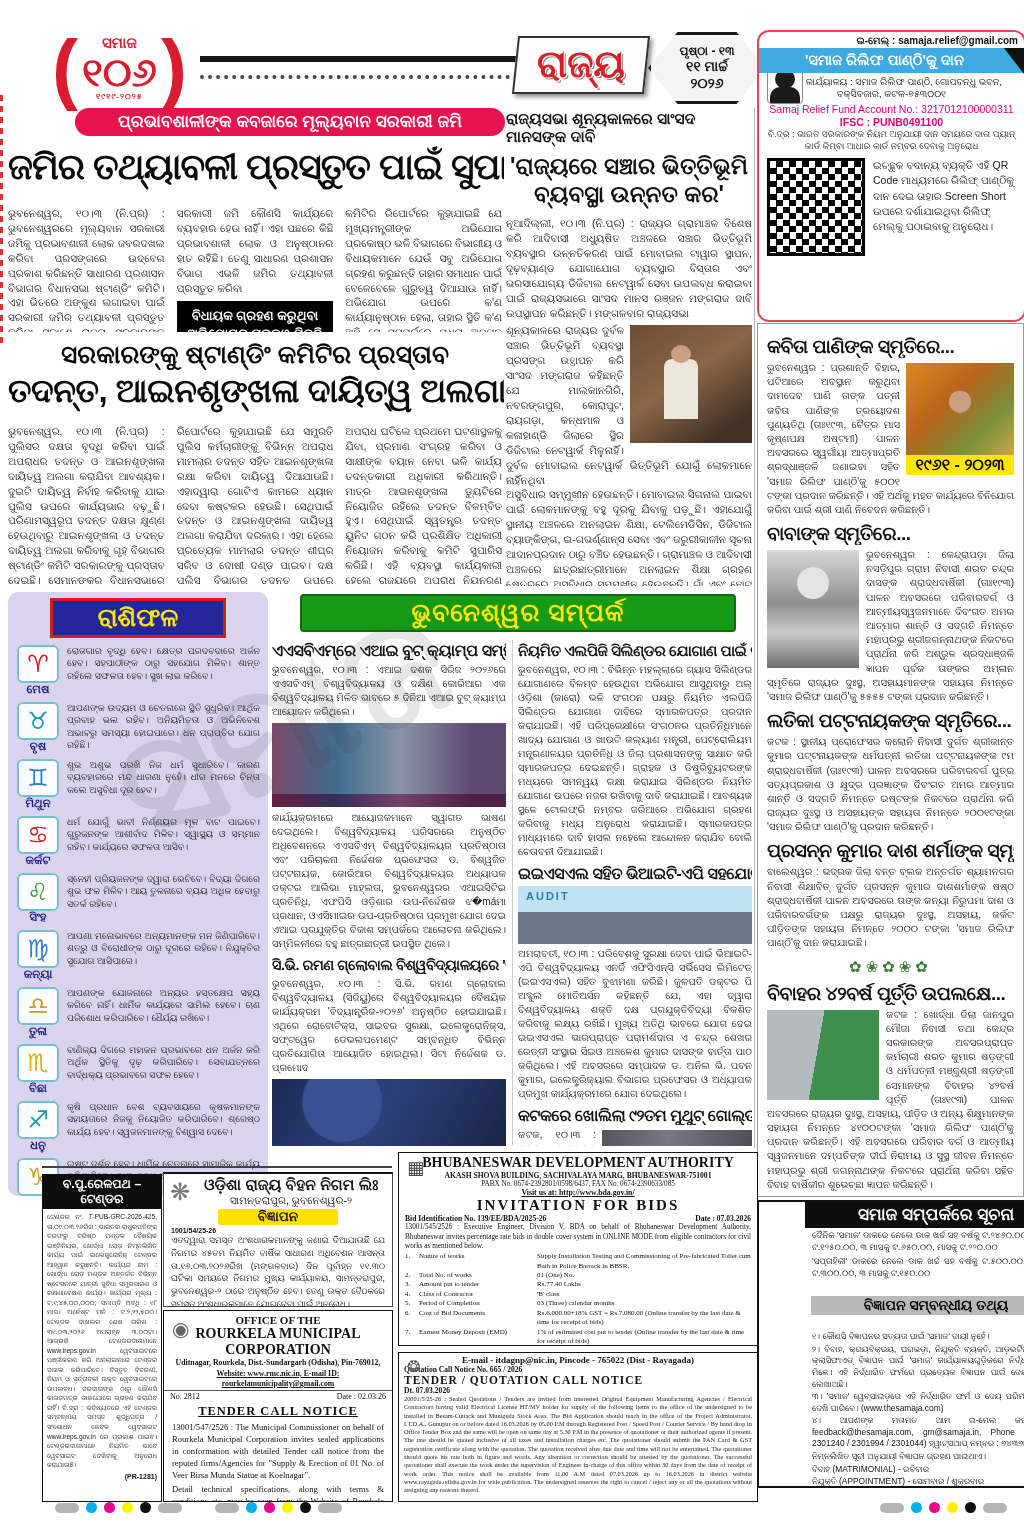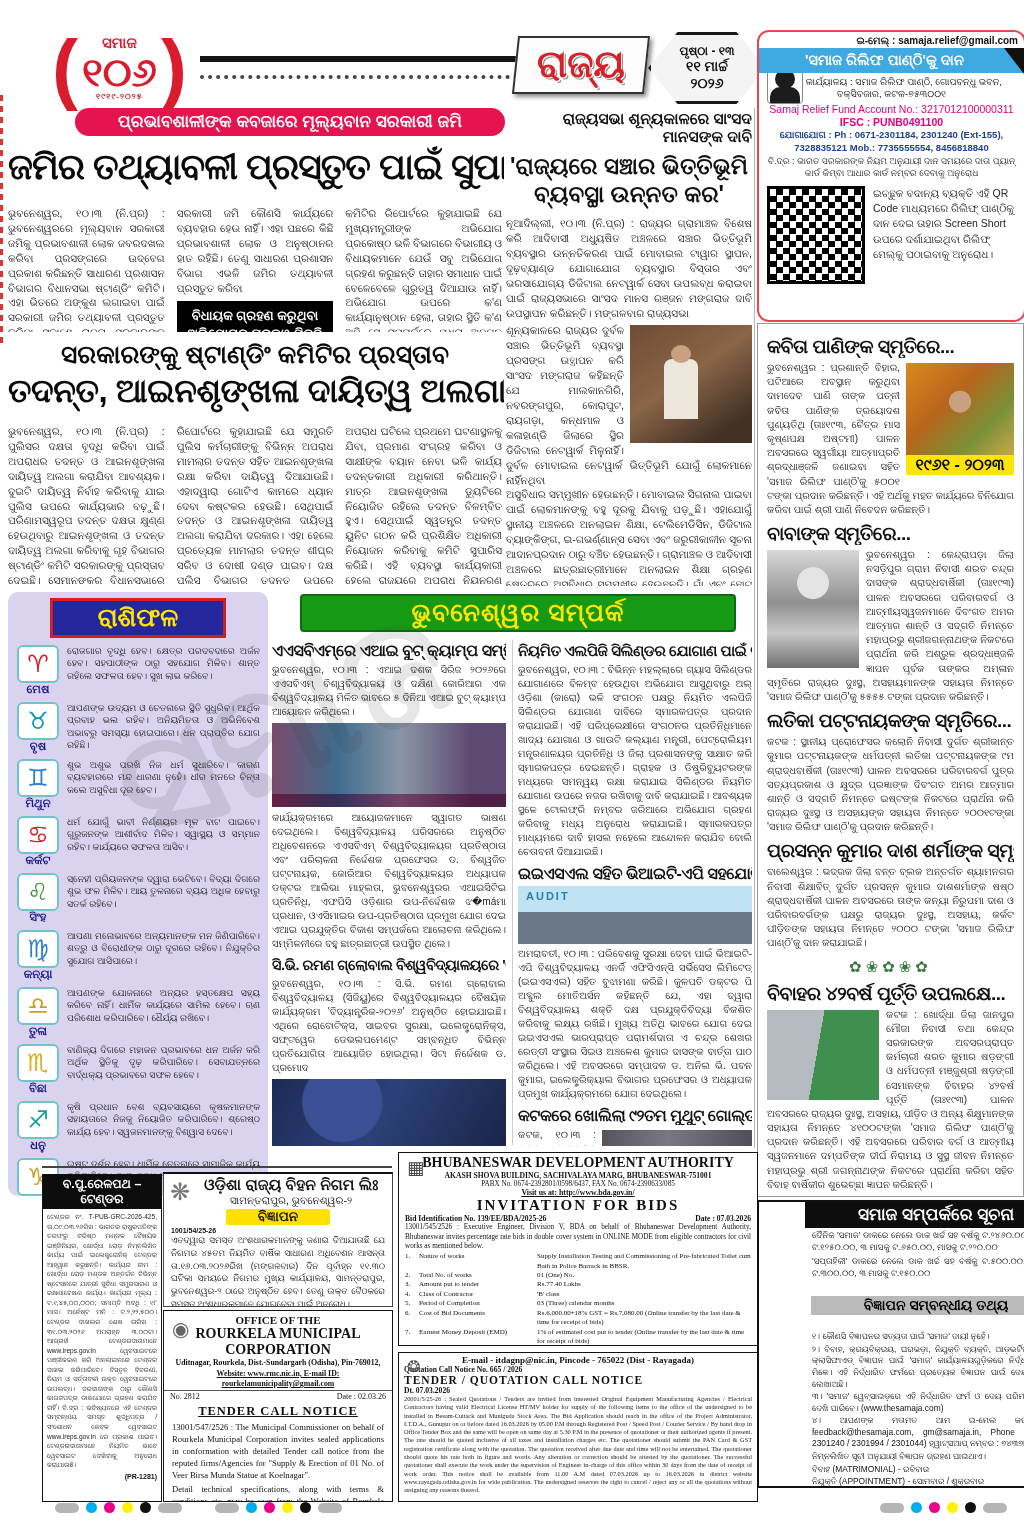--- a/index.html
+++ b/index.html
@@ -41,21 +41,21 @@
   .qr-row{display:flex;gap:8px;padding:5px 8px;}
   .qr{width:92px;height:92px;border:3px solid #000;background:
       repeating-conic-gradient(#000 0% 25%, #fff 0% 50%);background-size:13px 13px;flex:0 0 auto;}
   .qr-note{font-size:10.5px;line-height:1.45;color:#222;}
   
   .kickbar{background:#e5134e;color:#fff;font-size:17px;font-weight:bold;text-align:center;border-radius:16px;padding:4px 0;}
   .h1big{font-size:36px;font-weight:bold;letter-spacing:-1px;color:#0b0b0b;}
   .kick2{font-size:25px;font-weight:bold;text-align:center;color:#0b0b0b;}
   .h2big{font-size:33px;font-weight:bold;letter-spacing:-0.5px;color:#0b0b0b;}
   .inset-black{background:#000;color:#fff;font-size:13px;font-weight:bold;text-align:center;line-height:1.35;padding:6px 4px;margin:6px 0;}
-  .sanchar-kick{font-size:15.5px;font-weight:bold;text-align:right;}
+  .sanchar-kick{font-size:15.5px;font-weight:bold;text-align:left;}
   .sanchar-h{font-size:23px;font-weight:bold;text-align:center;line-height:1.22;margin:6px 0 8px;}
   .photo{background:#888;}
   
   .rashi-panel{background:#d9d3ef;border-radius:10px;}
   .rashi-head{background:#26269c;border:3px solid #d01f1f;color:#ffe600;font-size:25px;font-weight:bold;text-align:center;padding:2px 0;}
   .zrow{display:flex;gap:7px;padding:3px 8px;align-items:flex-start;}
   .zicon{width:44px;flex:0 0 auto;text-align:center;}
   .zglyph{width:38px;height:34px;margin:0 auto;background:#fff;border:2px solid #6fc3c9;border-radius:6px;font-size:24px;line-height:34px;font-weight:bold;}
   .zname{font-size:11.5px;font-weight:bold;color:#1a1a8c;}
   .ztext{font-size:9.3px;line-height:1.33;color:#222;text-align:justify;}
@@ -78,21 +78,21 @@
   .info-sub{background:#b9b9b9;color:#000000;font-size:14px;font-weight:bold;text-align:center;margin:16px 6px;padding:1px 0;}
   .info-n{font-size:8.4px;line-height:1.38;text-align:justify;padding:0 7px 1px;}
   
   .adserif{font-family:"Liberation Serif","DejaVu Serif",serif;}
   .rail{border:1.5px solid #111;overflow:hidden;}
   .rail-head{background:#0d0d0d;color:#fff;font-size:12.5px;font-weight:bold;text-align:center;padding:2px 0;}
   .rail-body{font-size:6.6px;line-height:1.45;text-align:justify;padding:3px 4px;color:#222;}
   .seeds{border:1px solid #444;border-top:2px solid #111;overflow:hidden;background:#fff;}
   .seeds-org{font-size:15.5px;font-weight:bold;text-align:center;}
   .seeds-place{font-size:10.5px;text-align:center;}
-  .seeds-ttl{background:#ffe100;font-size:13.5px;font-weight:bold;text-align:center;width:104px;margin:2px auto;border-radius:2px;}
+  .seeds-ttl{background:#ffe100;font-size:13.5px;font-weight:bold;text-align:center;width:120px;margin:2px auto;border-radius:2px;}
   .seeds-body{font-size:8.8px;line-height:1.45;text-align:justify;padding:0 7px;}
   .gov{border:1.5px solid #111;overflow:hidden;background:#fff;}
   .gov-c{text-align:center;}
   .rkl-l1{font-size:11px;font-weight:bold;}
   .rkl-l2{font-size:14px;font-weight:bold;}
   .rkl-addr{font-size:7.8px;font-weight:bold;line-height:1.35;}
   .rkl-meta{display:flex;justify-content:space-between;font-size:8px;padding:1px 6px;border-top:1px solid #555;}
   .rkl-ttl{font-size:12.5px;font-weight:bold;text-decoration:underline;text-align:center;letter-spacing:1px;margin:2px 0;}
   .rkl-body{font-size:8.6px;line-height:1.4;text-align:justify;padding:0 8px;}
   .bda-org{font-size:14px;font-weight:bold;}
@@ -144,21 +144,20 @@
 
   <div class="abs relief" style="left:757px;top:30px;width:265px;height:288px;">
     <div class="relief-email">ଇ-ମେଲ୍ : samaja.relief@gmail.com</div>
     <div style="position:relative;">
       <span class="bust"></span>
       <div class="relief-bar">'ସମାଜ ରିଲିଫ ପାଣ୍ଠି'କୁ ଦାନ</div>
     </div>
     <div class="relief-office">ମୁଖ୍ୟ କାର୍ଯ୍ୟାଳୟ : ସମାଜ ରିଲିଫ ପାଣ୍ଠି, ଗୋପବନ୍ଧୁ ଭବନ, ବକ୍ସିବଜାର, କଟକ-୭୫୩୦୦୧</div>
     <div class="relief-acct">Samaj Relief Fund Account No.: 3217012100000311</div>
     <div class="relief-ifsc">IFSC : PUNB0491100</div>
-    <div class="relief-ph">ଯୋଗାଯୋଗ : Ph : 0671-2301184, 2301240 (Ext-155), 7328835121  Mob.: 7735555554, 8456818840</div>
     <div class="relief-note">ବି.ଦ୍ର : ଭାରତ ସରକାରଙ୍କ ନିୟମ ଅନୁଯାୟୀ ଦାନ ସମୟରେ ଦାତା ପ୍ୟାନ୍ କାର୍ଡ କିମ୍ବା ଆଧାର କାର୍ଡ ନମ୍ବର ଦେବାକୁ ଅନୁରୋଧ</div>
     <div class="qr-row">
       <div class="qr"></div>
       <div class="qr-note">ଇଚ୍ଛୁକ ବଦାନ୍ୟ ବ୍ୟକ୍ତି ଏହି QR Code ମାଧ୍ୟମରେ ରିଲିଫ୍ ପାଣ୍ଠିକୁ ଦାନ ଦେଇ ତାହାର Screen Short ଉପରେ ଦର୍ଶାଯାଇଥିବା ରିଲିଫ୍ ମେଲ୍‌କୁ ପଠାଇବାକୁ ଅନୁରୋଧ।</div>
     </div>
   </div>
 
   <div class="abs kickbar" style="left:75px;top:108px;width:430px;">ପ୍ରଭାବଶାଳୀଙ୍କ କବଜାରେ ମୂଲ୍ୟବାନ ସରକାରୀ ଜମି</div>
   <div class="abs h1big nowrap" style="left:8px;top:146px;width:496px;height:52px;">ଜମିର ତଥ୍ୟାବଳୀ ପ୍ରସ୍ତୁତ ପାଇଁ ସୁପାରିସ</div>
   <div class="abs cols3" style="left:8px;top:206px;width:494px;height:126px;overflow:hidden;">

